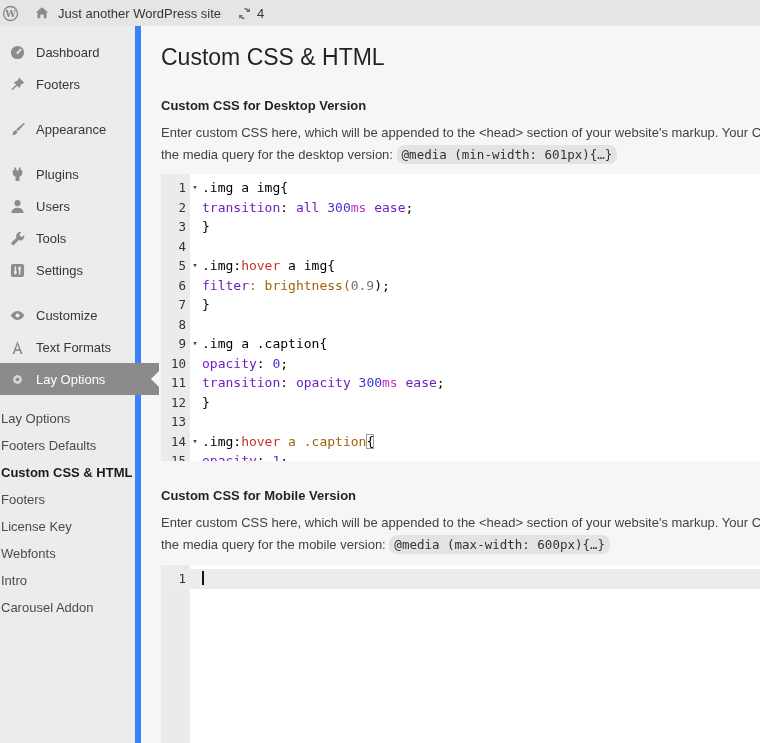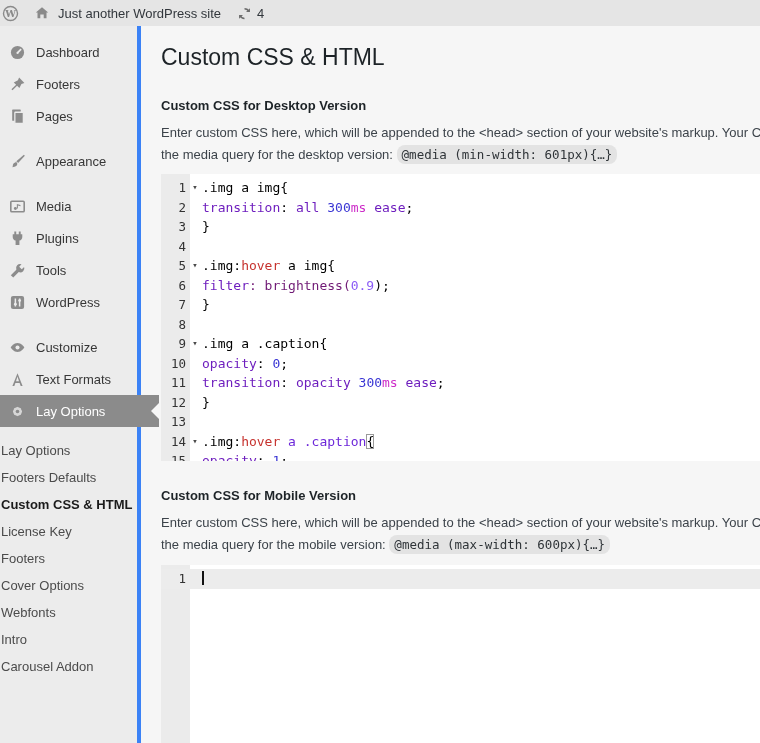--- a/index.html
+++ b/index.html
@@ -17,21 +17,21 @@
   .tb-logo { margin-left:2px; color:#8a8a8a; }
   .tb-home { margin-left:15px; color:#8a8a8a; }
   .tb-title { margin-left:8px; font-size:13px; color:#32373c; }
   .tb-update { margin-left:16px; color:#6d6d6d; }
   .tb-count { margin-left:5px; font-size:13px; color:#32373c; }
   svg { display:block; }
 
   
   .sidebar {
     position:absolute; top:26px; left:0; bottom:0; width:141px;
-    background:#ececec; border-right:4px solid #3b82f6; box-sizing:border-box;
+    background:#ececec; border-right:6px solid #3b82f6; box-sizing:border-box;
     overflow:visible; z-index:4;
   }
   .menu { padding-top:10px; }
   .menu-item {
     height:32px; display:flex; align-items:center; padding-left:9px;
     font-size:13px; color:#373737; cursor:default; white-space:nowrap;
   }
   .menu-item .icon { width:17px; height:17px; margin-right:10px; color:#8c8c8c; flex:none; }
   .menu-sep { height:13px; }
   .menu-item.active {
@@ -125,76 +125,66 @@
         <span>Dashboard</span>
       </div>
       <div class="menu-item">
         <span class="icon">
           <svg width="17" height="17" viewBox="0 0 16 16" fill="currentColor">
             <path d="M9.5 1.5l5 5-2.8 1-1.9 3.8-2.2-2.2-4.3 4.4-1-1 4.4-4.3-2.2-2.2 3.9-1.9z"></path>
           </svg>
         </span>
         <span>Footers</span>
       </div>
-      <div class="menu-item">
-        <span class="icon">
-          <svg width="17" height="17" viewBox="0 0 16 16" fill="currentColor">
-            <rect x="3" y="1.5" width="8" height="10.5" rx="0.5"></rect>
-            <rect x="5.5" y="4" width="8" height="10.5" rx="0.5" stroke="#ececec" stroke-width="1.2"></rect>
-          </svg>
-        </span>
-        <span>Pages</span>
-      </div>
       <div class="menu-sep"></div>
       <div class="menu-item">
         <span class="icon">
           <svg width="17" height="17" viewBox="0 0 16 16" fill="currentColor">
             <path d="M14 1.6l.9.9-6.3 6.9-1.7-1.6z"></path>
             <path d="M6 8.3c.9.2 1.7 1 1.8 1.9.2 1.7-1.4 3-4.7 3.2.8-1 .3-2 .9-3 .4-.8 1.2-1.2 2-1.1z"></path>
           </svg>
         </span>
         <span>Appearance</span>
       </div>
       <div class="menu-sep"></div>
       <div class="menu-item">
         <span class="icon">
           <svg width="17" height="17" viewBox="0 0 16 16" fill="currentColor">
-            <rect x="1.7" y="3" width="12.6" height="10" rx="1" fill="none" stroke="currentColor" stroke-width="1.5"></rect>
-            <circle cx="6" cy="9.8" r="1.4"></circle>
-            <path d="M7.4 9.8V5.6l3.4 1v1.2l-2.4-.7v2.7z"></path>
-          </svg>
-        </span>
-        <span>Media</span>
-      </div>
-      <div class="menu-item">
-        <span class="icon">
-          <svg width="17" height="17" viewBox="0 0 16 16" fill="currentColor">
             <path d="M5 1.5h1.8V4h2.4V1.5H11V4h1.5v2.5a3.5 3.5 0 0 1-2.7 3.4V14H6.2V9.9A3.5 3.5 0 0 1 3.5 6.5V4H5z"></path>
           </svg>
         </span>
         <span>Plugins</span>
+      </div>
+      <div class="menu-item">
+        <span class="icon">
+          <svg width="17" height="17" viewBox="0 0 16 16" fill="currentColor">
+            <circle cx="8" cy="4.8" r="2.9"></circle>
+            <path d="M2.2 14c.3-3 2.7-4.8 5.8-4.8s5.5 1.8 5.8 4.8z"></path>
+          </svg>
+        </span>
+        <span>Users</span>
       </div>
       <div class="menu-item">
         <span class="icon">
           <svg width="17" height="17" viewBox="0 0 16 16" fill="currentColor">
             <path d="M14.2 4.6a3.8 3.8 0 0 1-5 4.9L4 14.7l-2.3-2.3 5.2-5.2a3.8 3.8 0 0 1 4.9-5L9.6 4.4 12 6.8z"></path>
           </svg>
         </span>
         <span>Tools</span>
       </div>
       <div class="menu-item">
         <span class="icon">
           <svg width="17" height="17" viewBox="0 0 16 16" fill="currentColor">
             <rect x="1.8" y="1.8" width="12.4" height="12.4" rx="2"></rect>
             <path d="M6 4.3v7.4M10 4.3v7.4" stroke="#ececec" stroke-width="1.4" fill="none"></path>
             <circle cx="6" cy="9.6" r="1.3" fill="#ececec"></circle>
             <circle cx="10" cy="6.2" r="1.3" fill="#ececec"></circle>
           </svg>
         </span>
-        <span>WordPress</span>
+        <span>Settings</span>
       </div>
       <div class="menu-sep"></div>
       <div class="menu-item">
         <span class="icon">
           <svg width="17" height="17" viewBox="0 0 16 16" fill="currentColor">
             <path d="M8 3.8c-3.6 0-5.9 3.3-6.4 4.2.5.9 2.8 4.2 6.4 4.2s5.9-3.3 6.4-4.2C13.9 7.1 11.6 3.8 8 3.8z"></path>
             <circle cx="8" cy="8" r="1.9" fill="#ececec"></circle>
           </svg>
         </span>
         <span>Customize</span>
@@ -216,23 +206,22 @@
             <circle cx="8" cy="8" r="1.7" fill="#8b8b8b"></circle>
           </svg>
         </span>
         <span>Lay Options</span>
       </div>
     </div>
   <div class="submenu" id="submenu">
       <div class="submenu-item">Lay Options</div>
       <div class="submenu-item">Footers Defaults</div>
       <div class="submenu-item active">Custom CSS &amp; HTML</div>
+      <div class="submenu-item">Footers</div>
       <div class="submenu-item">License Key</div>
-      <div class="submenu-item">Footers</div>
-      <div class="submenu-item">Cover Options</div>
       <div class="submenu-item">Webfonts</div>
       <div class="submenu-item">Intro</div>
       <div class="submenu-item">Carousel Addon</div>
     </div>
 </div>
 
 <div class="content">
   <div class="content-inner">
     <h1 class="page-title">Custom CSS &amp; HTML</h1>
 
@@ -265,21 +254,21 @@
             <span class="code"></span>
           </div>
           <div class="cm-line">
             <span class="ln">5</span>
             <span class="fold">▾</span>
             <span class="code"><span style="color: rgb(0, 0, 0);">.img:</span><span style="color: rgb(198, 50, 46);">hover</span><span style="color: rgb(0, 0, 0);"> a img{</span></span>
           </div>
           <div class="cm-line">
             <span class="ln">6</span>
             <span class="fold"></span>
-            <span class="code"><span style="color: rgb(110, 30, 190);">filter</span><span style="color: #701a75;">: brightness(</span><span style="color: #8b5cf6;">0.9</span><span style="color: rgb(0, 0, 0);">);</span></span>
+            <span class="code"><span style="color: rgb(110, 30, 190);">filter</span><span style="color: #a16207;">: brightness(</span><span style="color: #737373;">0.9</span><span style="color: rgb(0, 0, 0);">);</span></span>
           </div>
           <div class="cm-line">
             <span class="ln">7</span>
             <span class="fold"></span>
             <span class="code"><span style="color: rgb(0, 0, 0);">}</span></span>
           </div>
           <div class="cm-line">
             <span class="ln">8</span>
             <span class="fold"></span>
             <span class="code"></span>
@@ -305,21 +294,21 @@
             <span class="code"><span style="color: rgb(0, 0, 0);">}</span></span>
           </div>
           <div class="cm-line">
             <span class="ln">13</span>
             <span class="fold"></span>
             <span class="code"></span>
           </div>
           <div class="cm-line">
             <span class="ln">14</span>
             <span class="fold">▾</span>
-            <span class="code"><span style="color: rgb(0, 0, 0);">.img:</span><span style="color: rgb(198, 50, 46);">hover</span><span style="color: #6d28d9;"> a .caption</span><span class="boxed" style="color: rgb(0, 0, 0);">{</span></span>
+            <span class="code"><span style="color: rgb(0, 0, 0);">.img:</span><span style="color: rgb(198, 50, 46);">hover</span><span style="color: #a16207;"> a .caption</span><span class="boxed" style="color: rgb(0, 0, 0);">{</span></span>
           </div>
           <div class="cm-line">
             <span class="ln">15</span>
             <span class="fold"></span>
             <span class="code"><span style="color: rgb(110, 30, 190);">opacity</span><span style="color: rgb(0, 0, 0);">: </span><span style="color: rgb(58, 54, 212);">1</span><span style="color: rgb(0, 0, 0);">;</span></span>
           </div>
         </div>
       </div>
 
     <h3 class="section-heading">Custom CSS for Mobile Version</h3>

